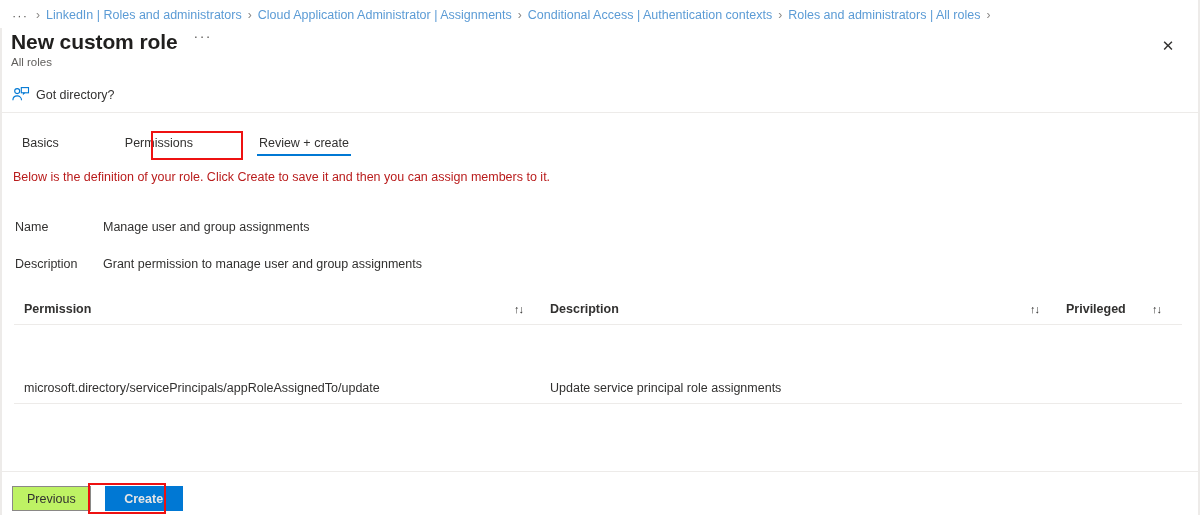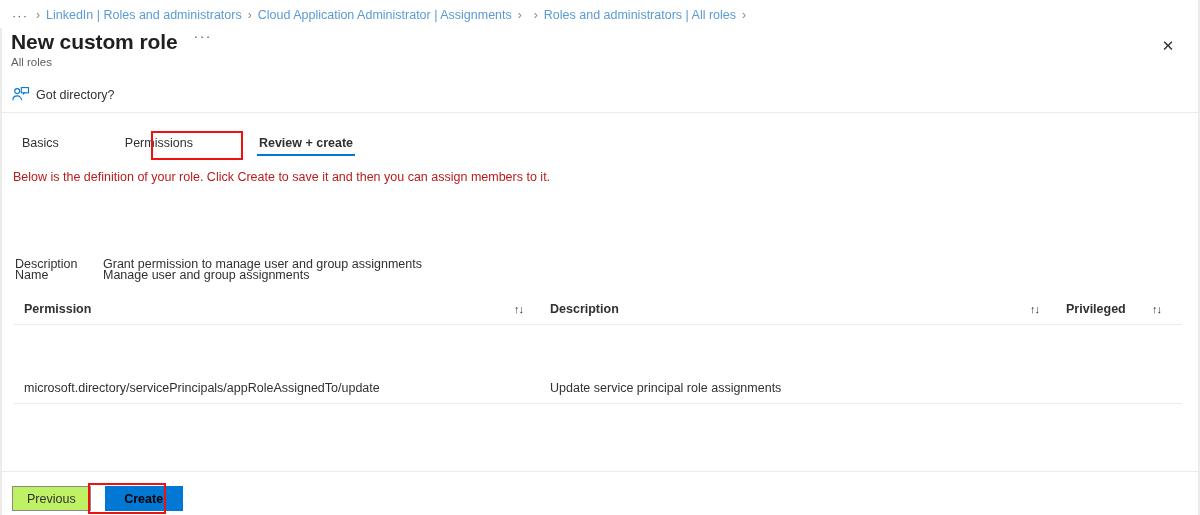--- a/index.html
+++ b/index.html
@@ -151,21 +151,21 @@
   }
   .tab {
     font-size: 12.5px;
     color: #323130;
     padding: 3px 10px 8px 10px;
     cursor: pointer;
     position: relative;
     white-space: nowrap;
   }
   .tab.selected {
-    font-weight: 700;
+    font-weight: 400;
   }
   .tab.selected .tab-underline {
     position: absolute;
     left: 8px;
     right: 8px;
     bottom: 2px;
     height: 2px;
     background: #0078d4;
   }
   .tab-highlight {
@@ -188,21 +188,21 @@
     color: #b91c1c;
   }
 
   
   .field-row {
     position: absolute;
     left: 15px;
     display: flex;
     font-size: 12.5px;
   }
-  .field-row.r1 { top: 220px; margin-top: 48px; }
+  .field-row.r1 { top: 220px; }
   .field-row.r2 { top: 257px; }
   .field-label {
     width: 88px;
     color: #323130;
   }
   .field-value {
     color: #323130;
   }
 
   
@@ -266,21 +266,21 @@
     cursor: pointer;
   }
   .btn-secondary {
     background: #bef264;
     border: 1px solid #8a8886;
     color: #323130;
   }
   .btn-primary {
     background: #0078d4;
     border: 1px solid #0078d4;
-    color: #000000;
+    color: #e5e5e5;
     font-weight: 600;
     margin-left: 14px;
   }
   .create-highlight {
     position: absolute;
     left: 88px;
     top: 483px;
     width: 78px;
     height: 31px;
     border: 2px solid #ee1111;
@@ -294,20 +294,21 @@
 <div class="left-rail"></div>
 <div class="right-rail"></div>
 
 <div class="breadcrumb">
   <span class="crumb-ellipsis">···</span>
   <span class="crumb-sep">›</span>
   <span class="crumb-link">LinkedIn | Roles and administrators</span>
   <span class="crumb-sep">›</span>
   <span class="crumb-link">Cloud Application Administrator | Assignments</span>
   <span class="crumb-sep">›</span>
+  <span class="crumb-link">Conditional Access | Authentication contexts</span>
   <span class="crumb-sep">›</span>
   <span class="crumb-link">Roles and administrators | All roles</span>
   <span class="crumb-sep">›</span>
 </div>
 
 <div class="title-row">
   <span class="page-title">New custom role</span>
   <span class="title-ellipsis">···</span>
 </div>
 <div class="page-subtitle">All roles</div>

